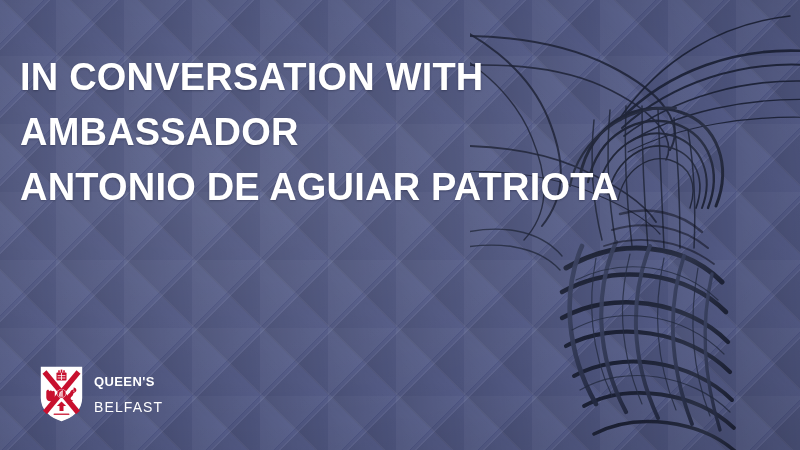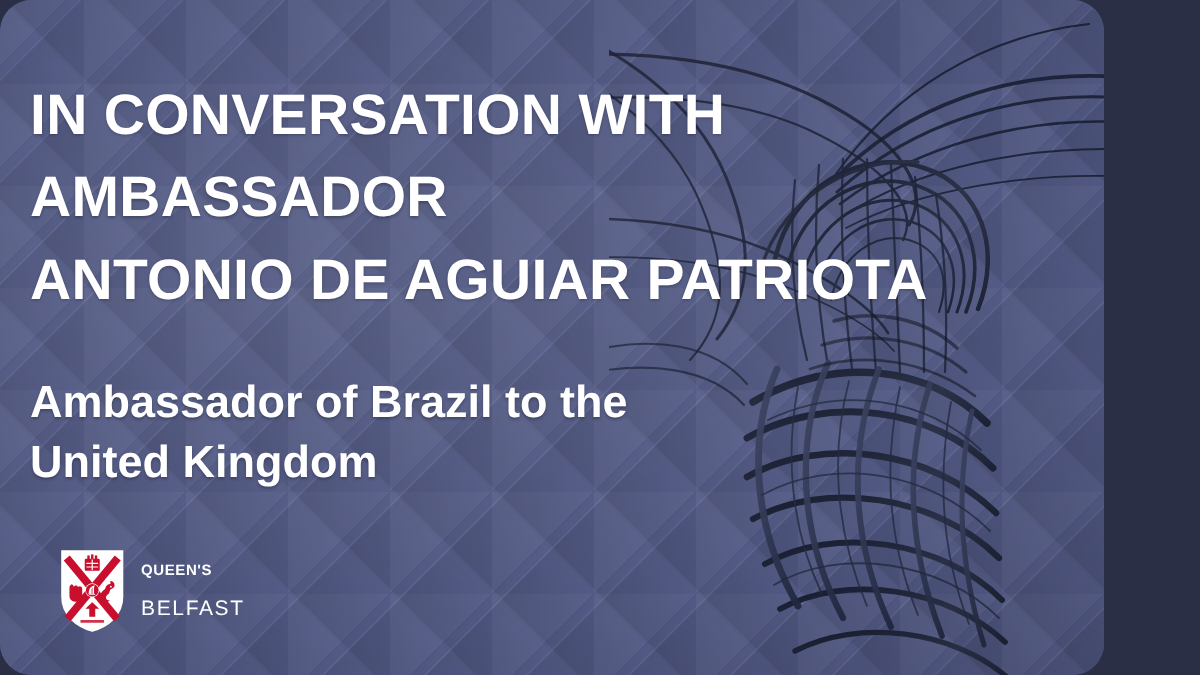--- a/index.html
+++ b/index.html
@@ -7,25 +7,24 @@
     margin: 0;
     padding: 0;
     background: #2a2f45;
   }
   body {
     font-family: "Liberation Sans", sans-serif;
   }
 
   #slide {
     position: relative;
-    width: 736px;
+    width: 800px;
     height: 450px;
     overflow: hidden;
     background: #4c5480;
-    border-radius: 21px;
   }
 
   
   .bg-base {
     position: absolute;
     inset: 0;
     background: #4b5380;
   }
   .bg-facets {
     position: absolute;
@@ -122,21 +121,21 @@
   .crest { width: 43px; height: 56px; display: block; }
   .logo-words {
     display: flex;
     flex-direction: column;
     justify-content: center;
     color: #ffffff;
     line-height: 1.0;
   }
   .logo-words .l1,
   .logo-words .l2 {
-    font-size: 10px;
+    font-size: 13px;
     font-weight: bold;
     letter-spacing: 0.4px;
   }
   .logo-words .l2 { margin-top: 1px; }
   .logo-words .l3 {
     font-size: 14px;
     font-weight: normal;
     letter-spacing: 1.1px;
     margin-top: 12px;
   }
@@ -248,22 +247,20 @@
       </g>
     </svg>
   </div>
 
   <div class="bg-vignette"></div>
 
   <div class="text-block">
     <h1 class="headline">IN CONVERSATION WITH
 AMBASSADOR
 ANTONIO DE AGUIAR PATRIOTA</h1>
-    <h2 class="subhead">Ambassador of Brazil to the
-United Kingdom</h2>
   </div>
 
   <div class="logo">
     <svg class="crest" viewBox="0 0 43 56" xmlns="http://www.w3.org/2000/svg">
 
       <path d="M1.5 1.5 H41.5 V32 C41.5 44 32 51.5 21.5 54.5 C11 51.5 1.5 44 1.5 32 Z" fill="#ffffff" stroke="#ffffff" stroke-width="1.4"></path>
 
       <g stroke="#c8102e" stroke-width="5.2" stroke-linecap="butt">
         <path d="M4.5 6 L38 46.5"></path>
         <path d="M38.5 6 L5 46.5"></path>

